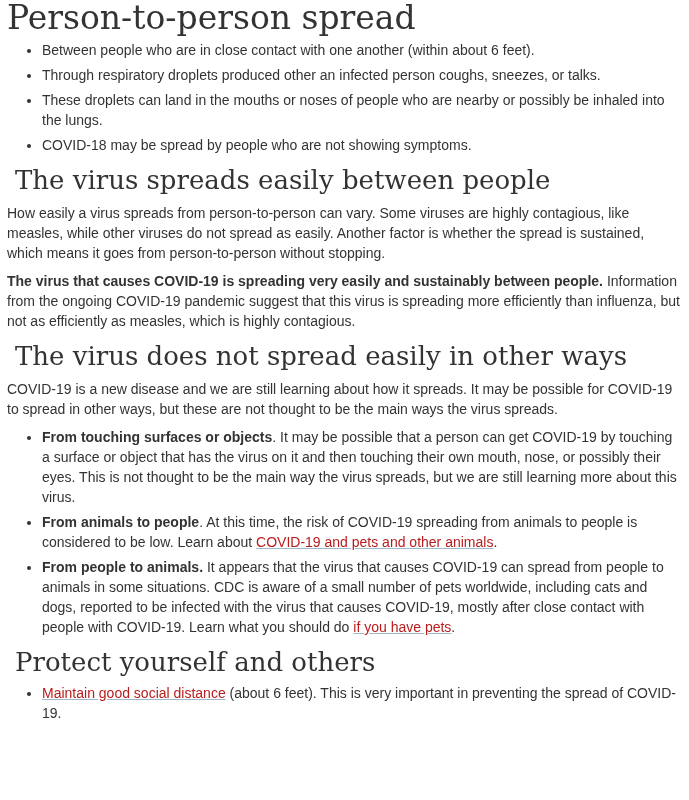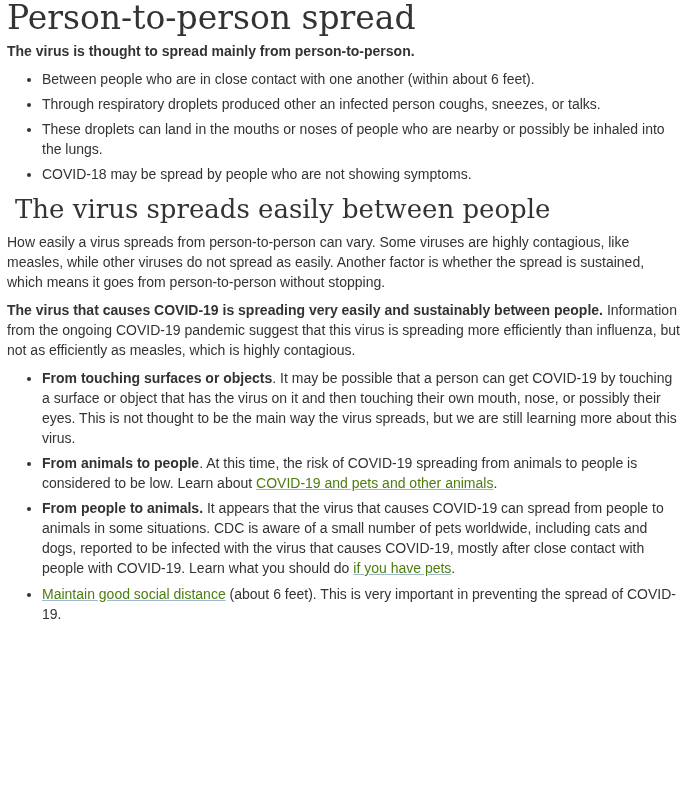--- a/index.html
+++ b/index.html
@@ -29,56 +29,58 @@
     margin: 10px 0 6px 8px;
   }
   p { margin: 8px 0; }
   p.lead strong, li strong { font-weight: 700; }
   ul {
     margin: 4px 2px 6px 0;
     padding-left: 35px;
   }
   li { margin-bottom: 5px; }
   a {
-    color: #4d7c0f;
+    color: #b91c1c;
     text-decoration-color: #9db9cd;
     cursor: pointer;
   }
 </style>
 </head>
 <body>
 
 <main>
 
   <section>
     <h1>Person-to-person spread</h1>
-    <p class="lead"><strong>The virus is thought to spread mainly from person-to-person.</strong></p>
     <ul>
       <li>Between people who are in close contact with one another (within about 6 feet).</li>
       <li>Through respiratory droplets produced other an infected person coughs, sneezes, or talks.</li>
       <li>These droplets can land in the mouths or noses of people who are nearby or possibly be inhaled into the lungs.</li>
       <li>COVID-18 may be spread by people who are not showing symptoms.</li>
     </ul>
   </section>
 
   <section>
     <h2>The virus spreads easily between people</h2>
     <p>How easily a virus spreads from person-to-person can vary. Some viruses are highly contagious, like measles, while other viruses do not spread as easily. Another factor is whether the spread is sustained, which means it goes from person-to-person without stopping.</p>
     <p><strong>The virus that causes COVID-19 is spreading very easily and sustainably between people.</strong><span> Information from the ongoing COVID-19 pandemic suggest that this virus is spreading more efficiently than influenza, but not as efficiently as measles, which is highly contagious.</span></p>
   </section>
 
   <section>
+    <h2>The virus does not spread easily in other ways</h2>
+    <p>COVID-19 is a new disease and we are still learning about how it spreads. It may be possible for COVID-19 to spread in other ways, but these are not thought to be the main ways the virus spreads.</p>
     <ul>
       <li><strong>From touching surfaces or objects</strong><span>. It may be possible that a person can get COVID-19 by touching a surface or object that has the virus on it and then touching their own mouth, nose, or possibly their eyes. This is not thought to be the main way the virus spreads, but we are still learning more about this virus.</span></li>
       <li><strong>From animals to people</strong><span>. At this time, the risk of COVID-19 spreading from animals to people is considered to be low. Learn about </span><a href="#">COVID-19 and pets and other animals</a><span>.</span></li>
       <li><strong>From people to animals.</strong><span> It appears that the virus that causes COVID-19 can spread from people to animals in some situations. CDC is aware of a small number of pets worldwide, including cats and dogs, reported to be infected with the virus that causes COVID-19, mostly after close contact with people with COVID-19. Learn what you should do </span><a href="#">if you have pets</a><span>.</span></li>
     </ul>
   </section>
 
   <section>
+    <h2>Protect yourself and others</h2>
     <ul>
       <li><a href="#">Maintain good social distance</a><span> (about 6 feet). This is very important in preventing the spread of COVID-19.</span></li>
 
     </ul>
 
   </section>
 
 </main>
 
 </body></html>

